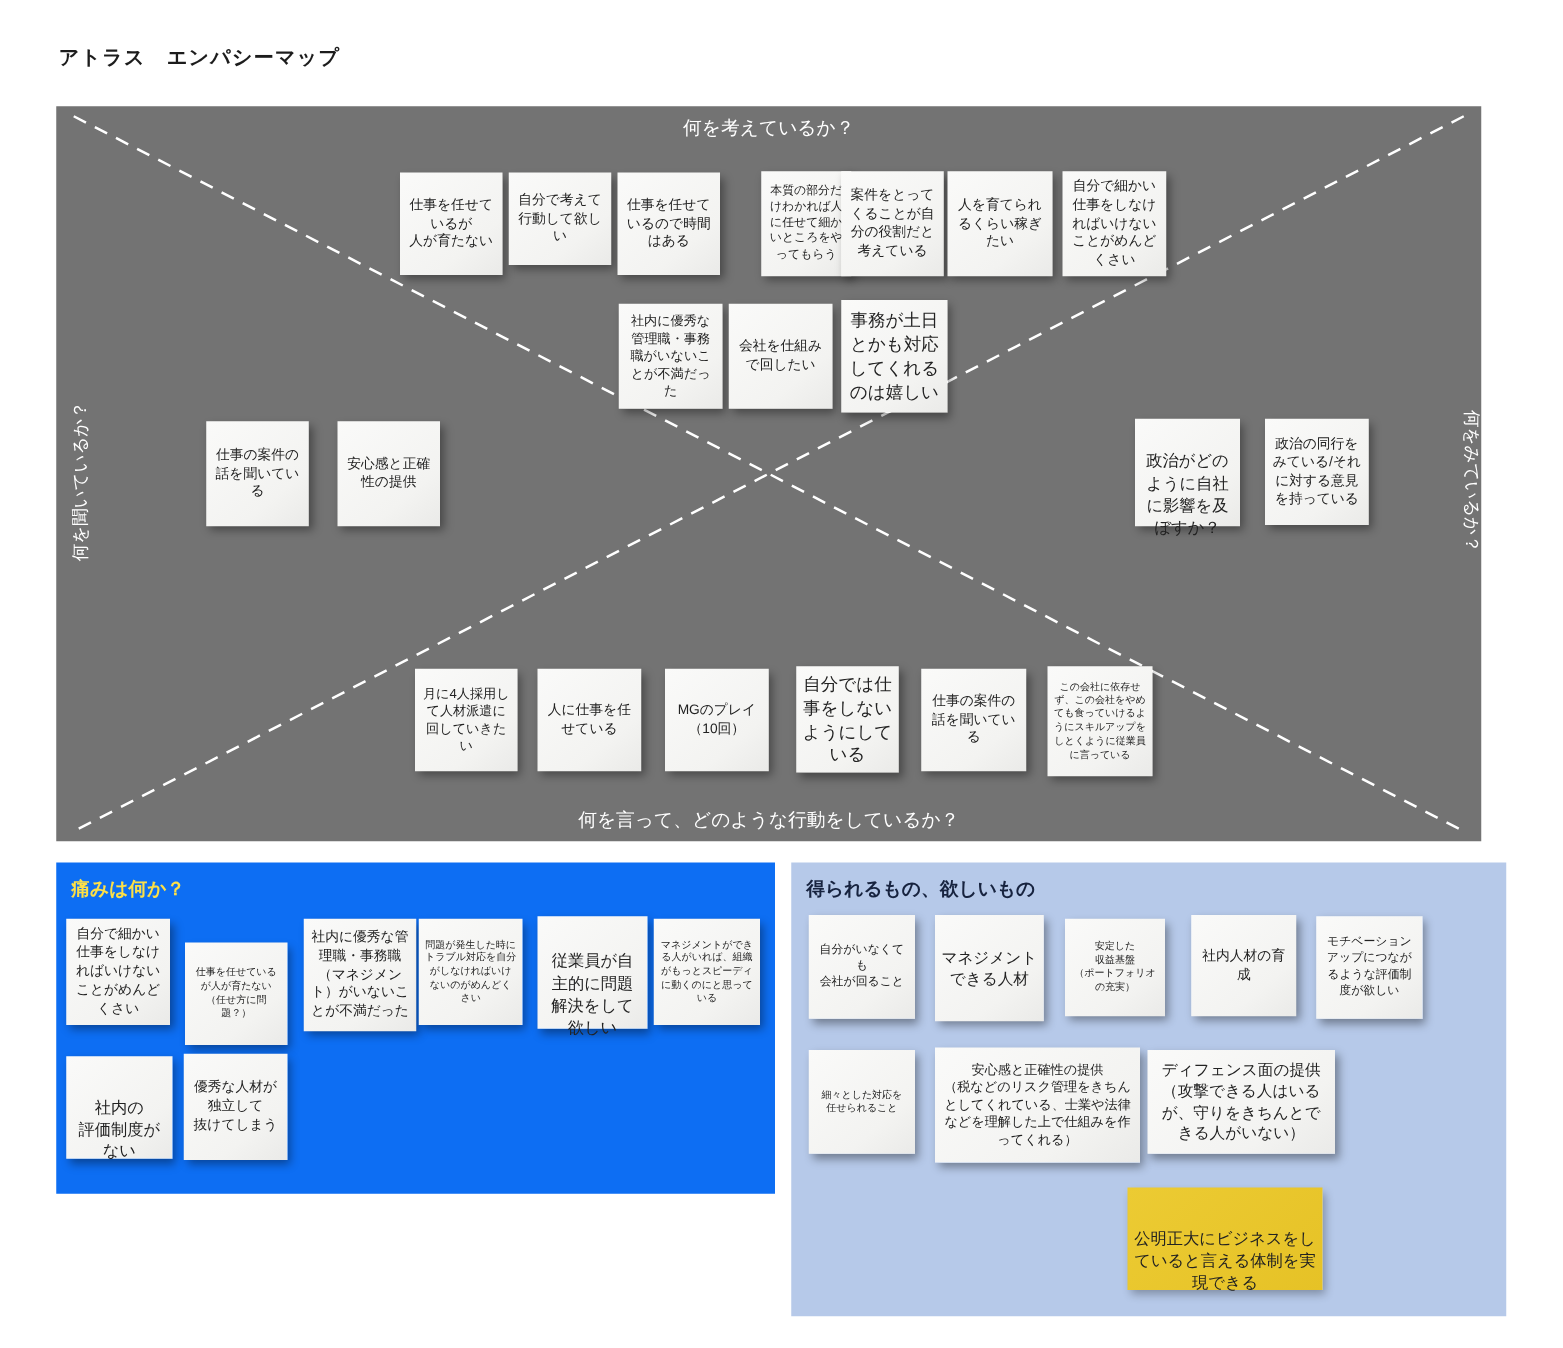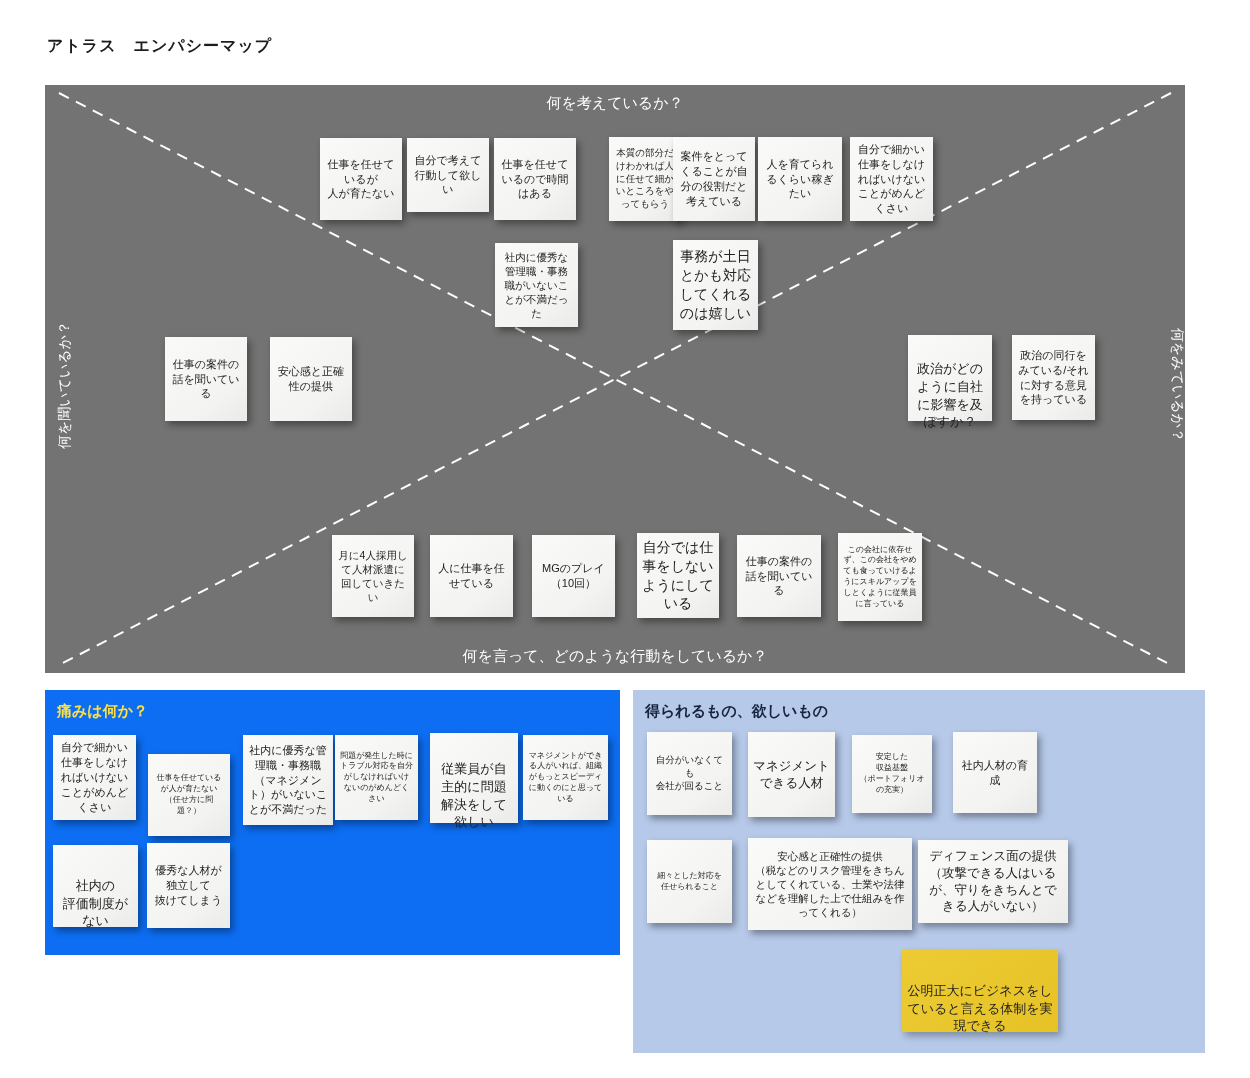--- a/index.html
+++ b/index.html
@@ -61,20 +61,23 @@
         <span class="note-text t11">案件をとってくることが自分の役割だと考えている</span>
       </div>
     <div class="note" style="left:713px;top:52px;width:84px;height:84px;">
         <span class="note-text t11">人を育てられるくらい稼ぎたい</span>
       </div>
     <div class="note" style="left:805px;top:52px;width:83px;height:84px;">
         <span class="note-text t11">自分で細かい仕事をしなければいけないことがめんどくさい</span>
       </div>
     <div class="note" style="left:450px;top:158px;width:83px;height:84px;">
         <span class="note-text t10">社内に優秀な管理職・事務職がいないことが不満だった</span>
+      </div>
+    <div class="note" style="left:538px;top:158px;width:83px;height:84px;">
+        <span class="note-text t11">会社を仕組みで回したい</span>
       </div>
     <div class="note" style="left:628px;top:155px;width:85px;height:90px;">
         <span class="note-text t14">事務が土日とかも対応してくれるのは嬉しい</span>
       </div>
 
     <div class="note" style="left:120px;top:252px;width:82px;height:84px;">
         <span class="note-text t11">仕事の案件の話を聞いている</span>
       </div>
     <div class="note" style="left:225px;top:252px;width:82px;height:84px;">
         <span class="note-text t11">安心感と正確性の提供</span>
@@ -152,20 +155,23 @@
 できる人材</span>
       </div>
     <div class="note" style="left:219px;top:45px;width:80px;height:78px;">
         <span class="note-text t8">安定した
 収益基盤
 （ポートフォリオの充実）</span>
       </div>
     <div class="note" style="left:320px;top:42px;width:84px;height:81px;">
         <span class="note-text t11">社内人材の育成</span>
       </div>
+    <div class="note" style="left:420px;top:43px;width:85px;height:82px;">
+        <span class="note-text t9">モチベーションアップにつながるような評価制度が欲しい</span>
+      </div>
     <div class="note" style="left:14px;top:150px;width:85px;height:83px;">
         <span class="note-text t8">細々とした対応を
 任せられること</span>
       </div>
     <div class="note" style="left:115px;top:148px;width:164px;height:92px;">
         <span class="note-text t10">安心感と正確性の提供
 （税などのリスク管理をきちんとしてくれている、士業や法律などを理解した上で仕組みを作ってくれる）</span>
       </div>
     <div class="note" style="left:285px;top:150px;width:150px;height:83px;">
         <span class="note-text t12">ディフェンス面の提供

